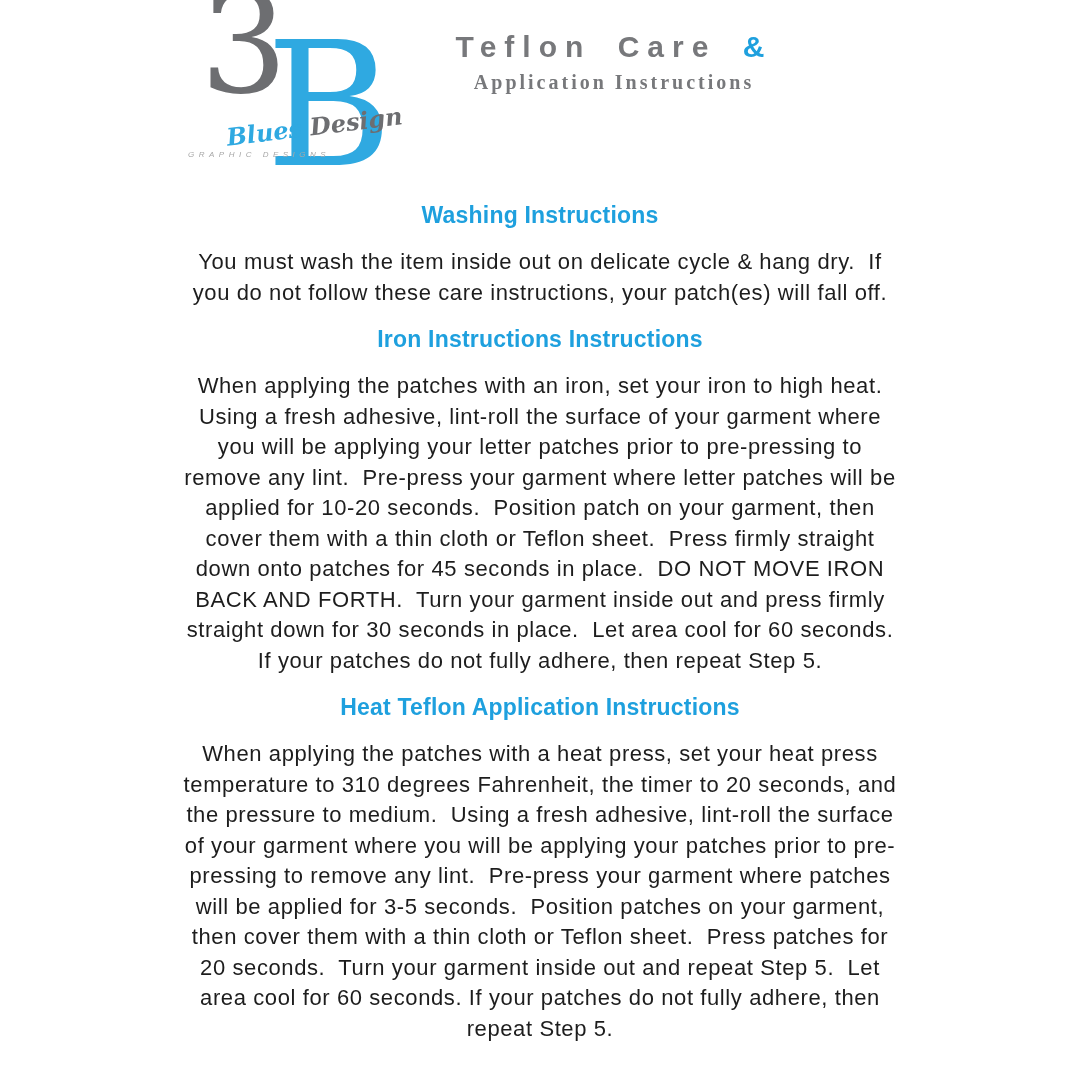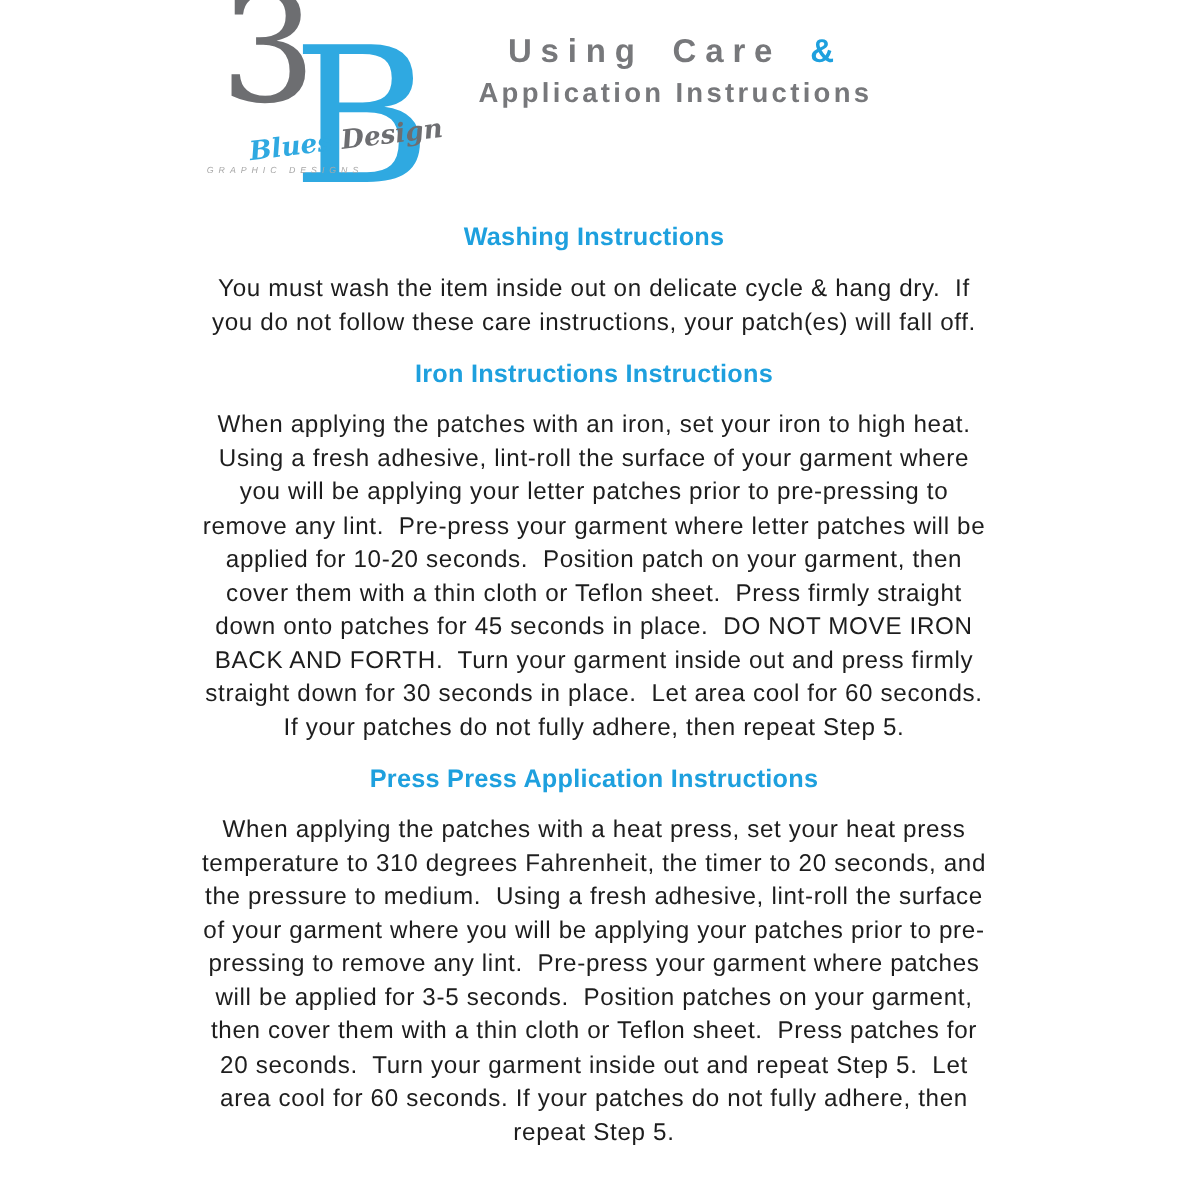--- a/index.html
+++ b/index.html
@@ -41,21 +41,21 @@
     position: absolute; left: 188px; top: 150px;
     font-size: 8px; letter-spacing: 4.5px;
     color: #a8a8a8; white-space: nowrap; font-style: italic;
   }
 
   .title {
     position: absolute; left: 378px; top: 30px; width: 472px;
     text-align: center; color: #77787b; font-weight: bold;
   }
   .title-line1 { font-size: 30px; letter-spacing: 8px; word-spacing: 10px; white-space: nowrap; }
-  .title-line2 { font-size: 25px; letter-spacing: 3px; margin-top: 7px; white-space: nowrap; }
+  .title-line2 { font-size: 20px; letter-spacing: 3px; margin-top: 7px; white-space: nowrap; font-family: Liberation Serif, serif; }
   .amp { color: #1ea0de; }
 
   
   .content {
     width: 740px; margin: 0 auto;
     text-align: center;
   }
   .section-heading {
     margin: 16px;
     font-size: 23px; line-height: 31px;
@@ -79,32 +79,32 @@
   <header class="header">
 
     <div class="logo">
       <span class="logo-3">3</span>
       <span class="logo-b">B</span>
       <span class="logo-script"><span class="script-blues">Blues</span> <span class="script-design">Design</span></span>
       <span class="logo-tagline">GRAPHIC DESIGNS</span>
     </div>
 
     <div class="title">
-      <div class="title-line1"><span>Using Care</span> <span class="amp">&amp;</span></div>
+      <div class="title-line1"><span>Teflon Care</span> <span class="amp">&amp;</span></div>
       <div class="title-line2">Application Instructions</div>
     </div>
 
   </header>
 
   <main class="content">
 
     <h2 class="section-heading">Washing Instructions</h2>
     <p class="section-body">You must wash the item inside out on delicate cycle &amp; hang dry.  If you do not follow these care instructions, your patch(es) will fall off.</p>
 
     <h2 class="section-heading">Iron Instructions Instructions</h2>
     <p class="section-body"><span>When applying the patches with an iron, set your iron to </span><strong>high heat</strong><span>.  Using a fresh adhesive, lint-roll the surface of your garment where you will be applying your letter patches prior to pre-pressing to remove any lint.  Pre-press your garment where letter patches will be applied for 10-20 seconds.  Position patch on your garment, then cover them with a thin cloth or Teflon sheet.  Press firmly straight down onto patches for 45 seconds in place.  DO NOT MOVE IRON BACK AND FORTH.  Turn your garment inside out and press firmly straight down for 30 seconds in place.  Let area cool for 60 seconds.  If your patches do not fully adhere, then repeat Step 5.</span></p>
 
-    <h2 class="section-heading">Press Press Application Instructions</h2>
+    <h2 class="section-heading">Heat Teflon Application Instructions</h2>
     <p class="section-body">When applying the patches with a heat press, set your heat press temperature to 310 degrees Fahrenheit, the timer to 20 seconds, and the pressure to medium.  Using a fresh adhesive, lint-roll the surface of your garment where you will be applying your patches prior to pre-pressing to remove any lint.  Pre-press your garment where patches will be applied for 3-5 seconds.  Position patches on your garment, then cover them with a thin cloth or Teflon sheet.  Press patches for 20 seconds.  Turn your garment inside out and repeat Step 5.  Let area cool for 60 seconds. If your patches do not fully adhere, then repeat Step 5.</p>
 
   </main>
 
 </div>
 
 </body></html>

